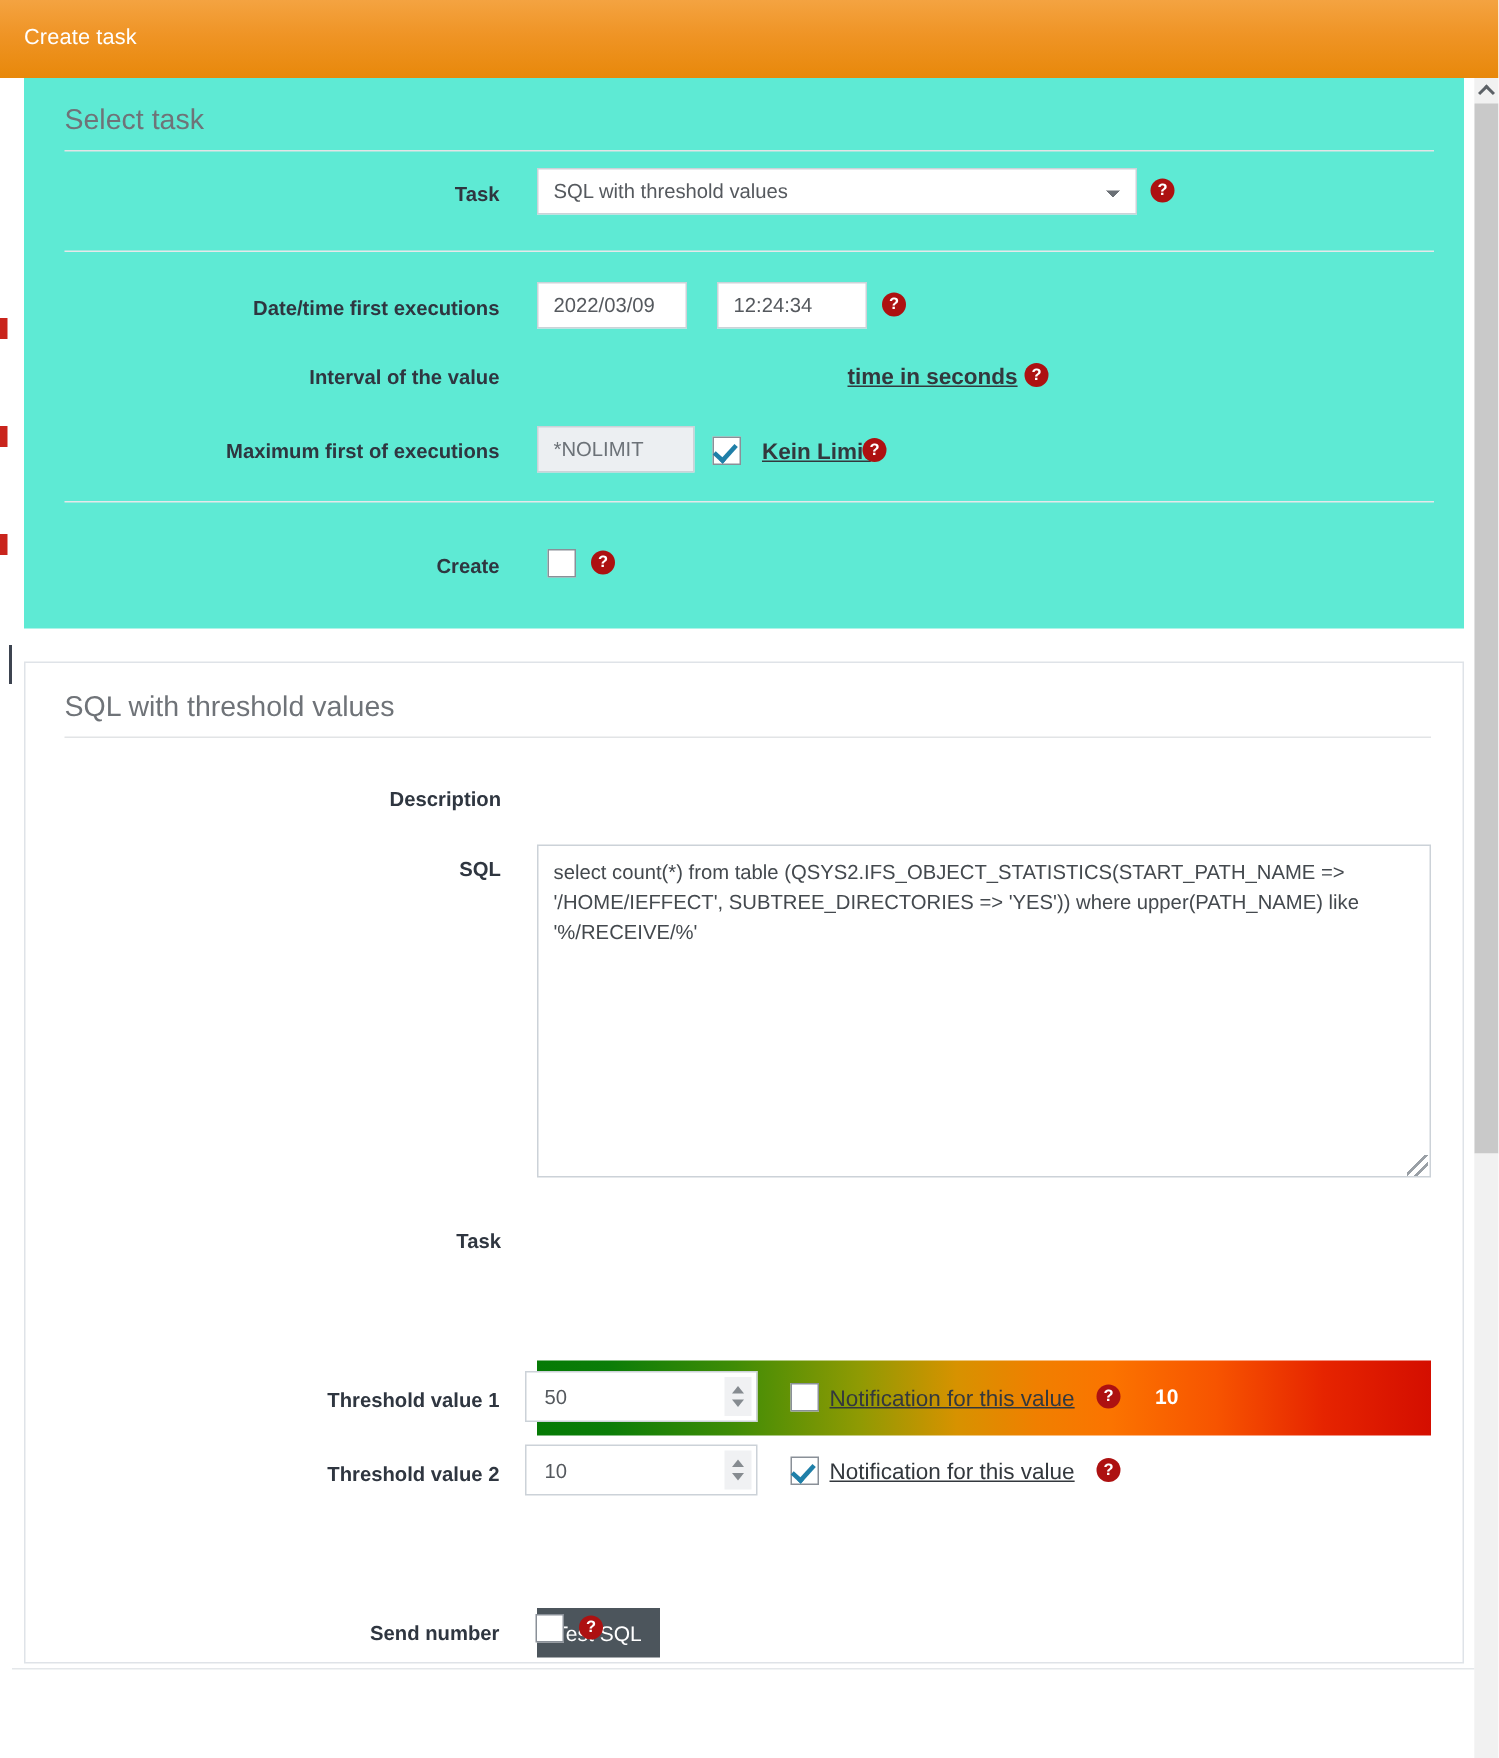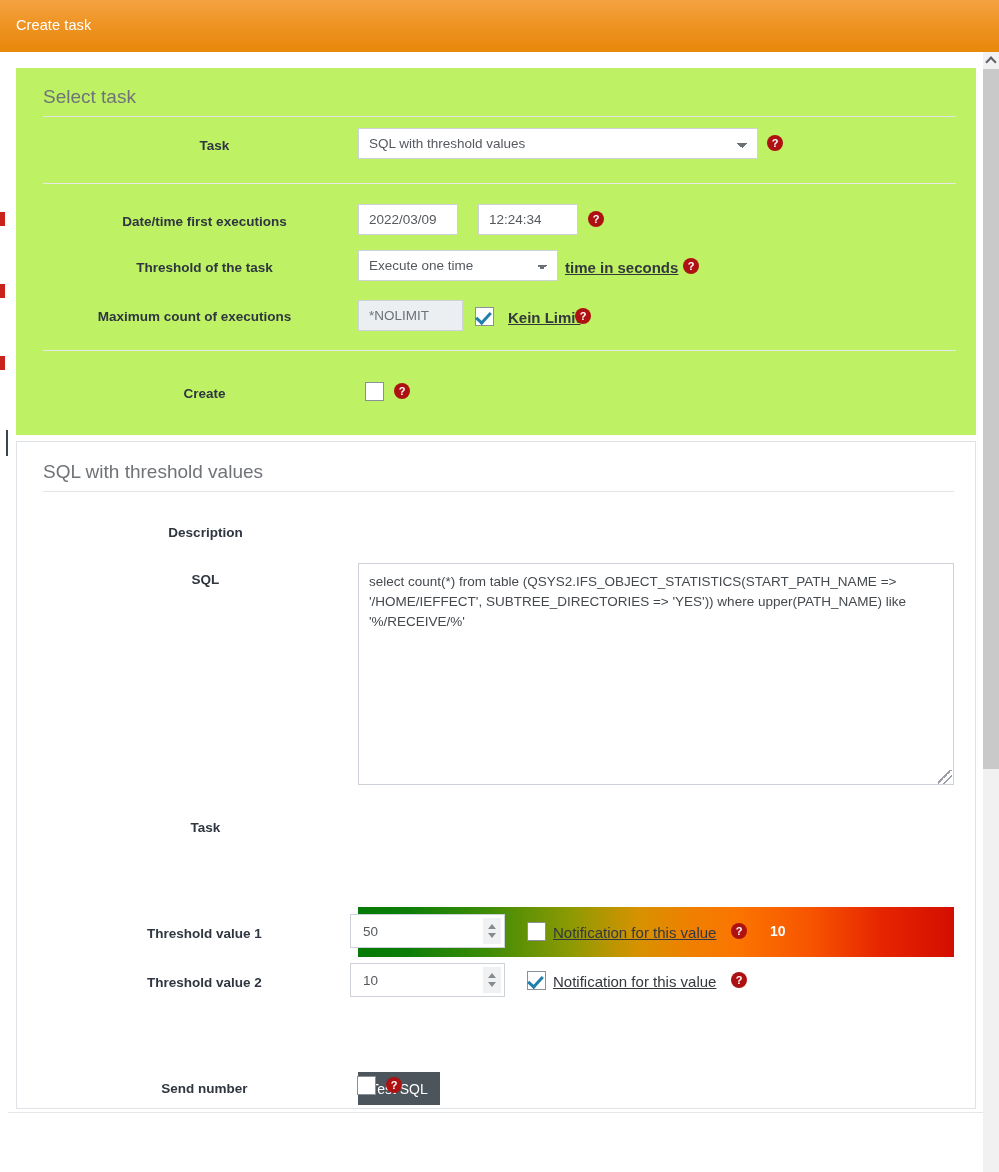--- a/index.html
+++ b/index.html
@@ -47,22 +47,22 @@
   
   #modal {
     position: absolute; left: 8px; top: 52px; width: 975px; height: 1060px;
     background: #ffffff;
     overflow: hidden;
     z-index: 30;
   }
 
   
   #panel-select {
-    position: absolute; left: 8px; top: 16px; width: 960px; height: 367px;
-    background: #bef264;
+    position: absolute; left: 8px; top: 0px; width: 960px; height: 367px;
+    background: #5eead4;
   }
   .panel-heading {
     position: absolute; font-size: 19px; font-weight: 400; color: #6f7378;
   }
   .panel-rule {
     position: absolute; height: 1px; background: #e2e4e6;
   }
   .row-rule {
     position: absolute; height: 1px; background: #e6e8ea;
   }
@@ -71,21 +71,21 @@
   #panel-sql {
     position: absolute; left: 8px; top: 389px; width: 960px; height: 668px;
     background: #ffffff;
     border: 1px solid #dfe3e8;
   }
 
   
   .flabel {
     position: absolute;
     font-weight: bold; font-size: 13.5px; color: #2f3640;
-    text-align: center;
+    text-align: right;
     white-space: nowrap;
   }
   .ftext {
     position: absolute;
     font-size: 15px; color: #33383d;
     white-space: nowrap;
     text-decoration: underline;
   }
 
   input.tbox, select.sbox, textarea.tarea {
@@ -279,28 +279,25 @@
     </select>
     <div class="help" style="left:751px; top:67px;">?</div>
 
     <div class="row-rule" style="left:27px; top:115px; width:913px;"></div>
 
     <div class="flabel" style="left:60px; top:146px; width:257px;">Date/time first executions</div>
     <input class="tbox" style="left: 342px; top: 136px; width: 100px;" value="2022/03/09">
     <input class="tbox" style="left: 462px; top: 136px; width: 100px;" value="12:24:34">
     <div class="help" style="left:572px; top:143px;">?</div>
 
-    <div class="flabel" style="left:60px; top:192px; width:257px;">Threshold of the task</div>
-    <select class="sbox" style="left:342px; top:182px; width:200px;">
-      <option>Execute one time</option>
-    </select>
+    <div class="flabel" style="left:60px; top:192px; width:257px;">Interval of the value</div>
     <div class="ftext" style="left:549px; top:191px; font-weight:bold;">time in seconds</div>
     <div class="help" style="left:667px; top:190px;">?</div>
 
-    <div class="flabel" style="left:40px; top:241px; width:277px;">Maximum count of executions</div>
+    <div class="flabel" style="left:40px; top:241px; width:277px;">Maximum first of executions</div>
     <input class="tbox" style="left: 342px; top: 232px; width: 105px;" disabled="" value="*NOLIMIT">
     <div class="cbox checked" style="left:459px; top:239px;"></div>
     <div class="ftext" style="left:492px; top:241px; font-weight:bold;">Kein Limit</div>
     <div class="help" style="left:559px; top:240px;">?</div>
 
     <div class="row-rule" style="left:27px; top:282px; width:913px;"></div>
 
     <div class="flabel" style="left:60px; top:318px; width:257px;">Create</div>
     <div class="cbox" style="left:349px; top:314px;"></div>
     <div class="help" style="left:378px; top:315px;">?</div>

